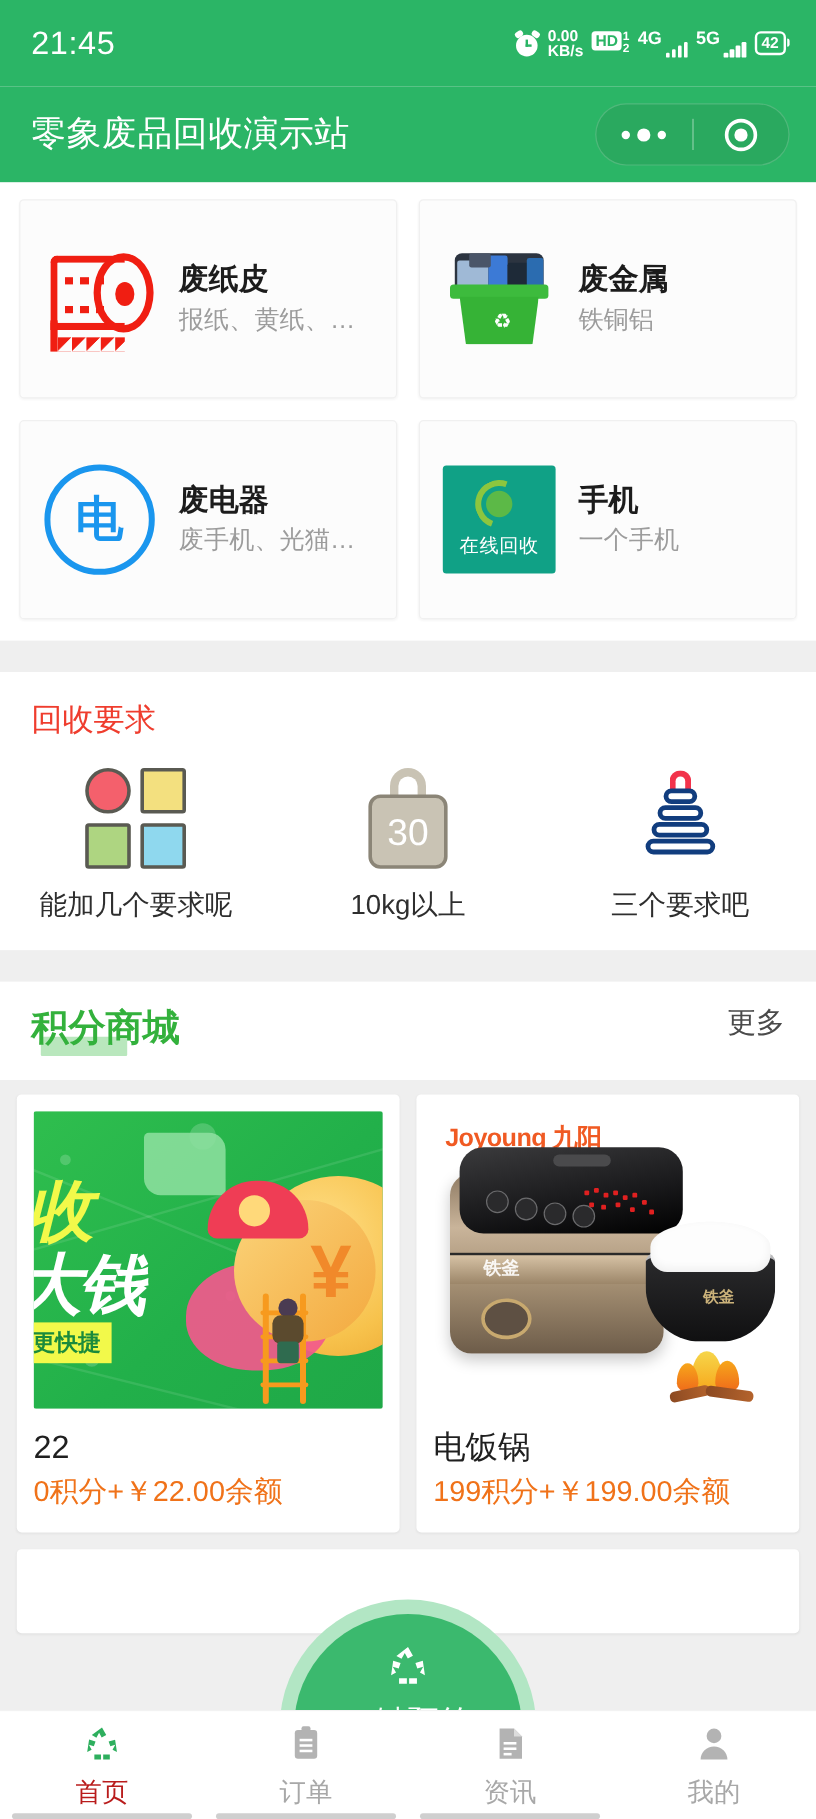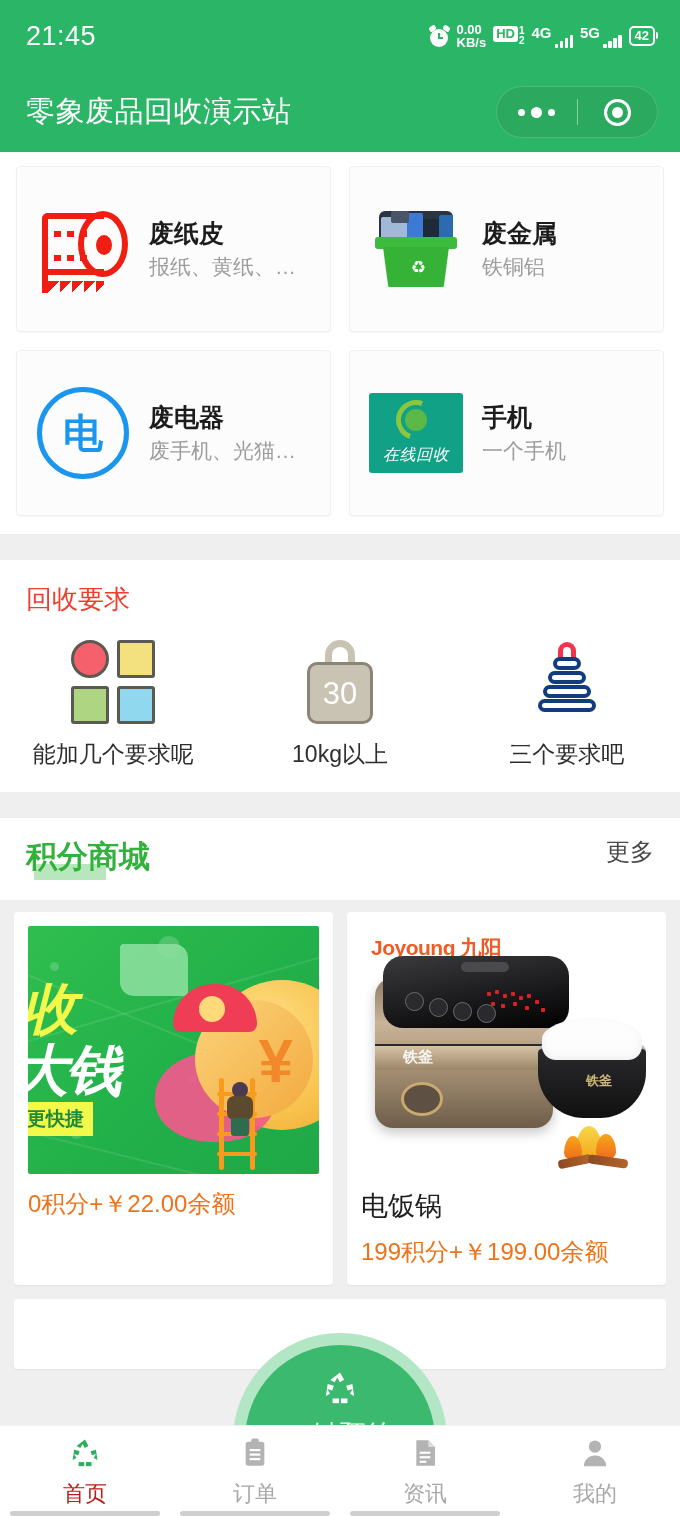--- a/index.html
+++ b/index.html
@@ -94,21 +94,21 @@
   .bin .lid { position:absolute; left:2px; top:28px; width:82px; height:12px; border-radius:3px; background:#3dbb3d; }
   .bin .body2 { position:absolute; left:10px; top:38px; width:66px; height:40px; background:#36b336; border-radius:0 0 7px 7px;
      clip-path: polygon(0 0,100% 0,92% 100%,8% 100%); }
   .bin .sym { position:absolute; left:38px; top:50px; color:#fff; font-size:17px; line-height:1; }
 
   
   .elec { width:92px; height:92px; border:5px solid #1a96ee; border-radius:50%; position:relative; display:flex; align-items:center; justify-content:center; }
   .elec span { font-size:40px; font-weight:700; color:#1a96ee; line-height:1; }
 
   
-  .ptile { width:94px; height:80px; background:#10a186; border-radius:3px; display:flex; flex-direction:column; align-items:center; justify-content:center; gap:5px;font-style:italic; }
+  .ptile { width:94px; height:90px; background:#10a186; border-radius:3px; display:flex; flex-direction:column; align-items:center; justify-content:center; gap:5px; }
   .ptile .globe { width:40px; height:40px; position:relative; }
   .ptile .globe .g1 { position:absolute; inset:0; border:5px solid #8cc63f; border-radius:50%; border-right-color:transparent; border-bottom-color:transparent; transform:rotate(-25deg); }
   .ptile .globe .g2 { position:absolute; left:9px; top:9px; width:22px; height:22px; border-radius:50%; background:#5cb947; }
   .ptile .lbl2 { color:#fff; font-size:16px; font-weight:500; letter-spacing:.5px; }
 
   
   .gap { height:26px; background:#efefef; }
 
   
   .req { background:#fff; padding:22px 0 22px 0; }
@@ -141,21 +141,21 @@
   .mall-title-wrap { position:relative; display:inline-block; }
   .mall-underline { position:absolute; left:8px; bottom:-2px; width:72px; height:16px; background:#b9e7bd; z-index:0; border-radius:1px; }
   .mall-title { position:relative; z-index:1; color:#33b13c; font-size:31px; font-weight:700; }
   .mall-more { color:#4a4a4a; font-size:24px; }
 
   
   .prod-wrap { padding:12px 14px 0 14px; display:flex; gap:14px; }
   .prod-card { flex:1; background:#fff; border-radius:4px; padding:14px 14px 18px 14px; box-shadow:0 1px 2px rgba(0,0,0,.05); }
   .prod-img { width:100%; height:248px; border-radius:2px; overflow:hidden; position:relative; }
   .prod-name { font-size:27px; color:#1f1f1f; margin-top:16px; line-height:1.2; }
-  .prod-price { font-size:24px; color:#f07219; margin-top:16px; line-height:1.2; }
+  .prod-price { font-size:24px; color:#f07219; margin-top:8px; line-height:1.2; }
 
   
   .banner { width:100%; height:100%; background:linear-gradient(135deg,#2fbe4e 0%,#22b04a 55%,#1fa847 100%); position:relative; overflow:hidden; }
   .banner .ray { position:absolute; background:rgba(255,255,255,.10); height:2px; width:160%; transform-origin:left center; }
   .banner .bigtxt { position:absolute; left:-6px; top:46px; color:#f2f94a; font-size:56px; font-weight:900; font-style:italic; letter-spacing:-2px; }
   .banner .bigtxt2 { position:absolute; left:-16px; top:108px; color:#fff; font-size:56px; font-weight:900; font-style:italic; letter-spacing:-2px; }
   .banner .badge2 { position:absolute; left:-10px; top:176px; background:#f2f94a; color:#1a8a3c; font-size:19px; font-weight:700; padding:4px 9px; }
   .banner .coin1 { position:absolute; right:-38px; top:54px; width:150px; height:150px; border-radius:50%; background:radial-gradient(circle at 38% 35%,#ffe08a,#f7c24c 62%,#eaa52f); }
   .banner .coin2 { position:absolute; right:6px; top:74px; width:118px; height:118px; border-radius:50%; background:linear-gradient(135deg,#fbd47a,#f3a93f); }
   .banner .yen { position:absolute; right:26px; top:104px; color:#f1892a; font-size:62px; font-weight:900; line-height:1; }
@@ -457,20 +457,21 @@
             <div class="rung" style="top:54px"></div>
               <div class="rung" style="top:74px"></div>
           </div>
           <div class="person">
               <div class="head"></div>
               <div class="torso"></div>
               <div class="legs"></div>
             </div>
         </div>
       </div>
+      <div class="prod-name">22</div>
       <div class="prod-price">0积分+￥22.00余额</div>
     </div>
 
     <div class="prod-card">
       <div class="prod-img">
         <div class="cooker">
           <div class="brand">Joyoung 九阳</div>
           <div class="bodyc">
             <div class="lid2">
               <div class="handle2"></div>

